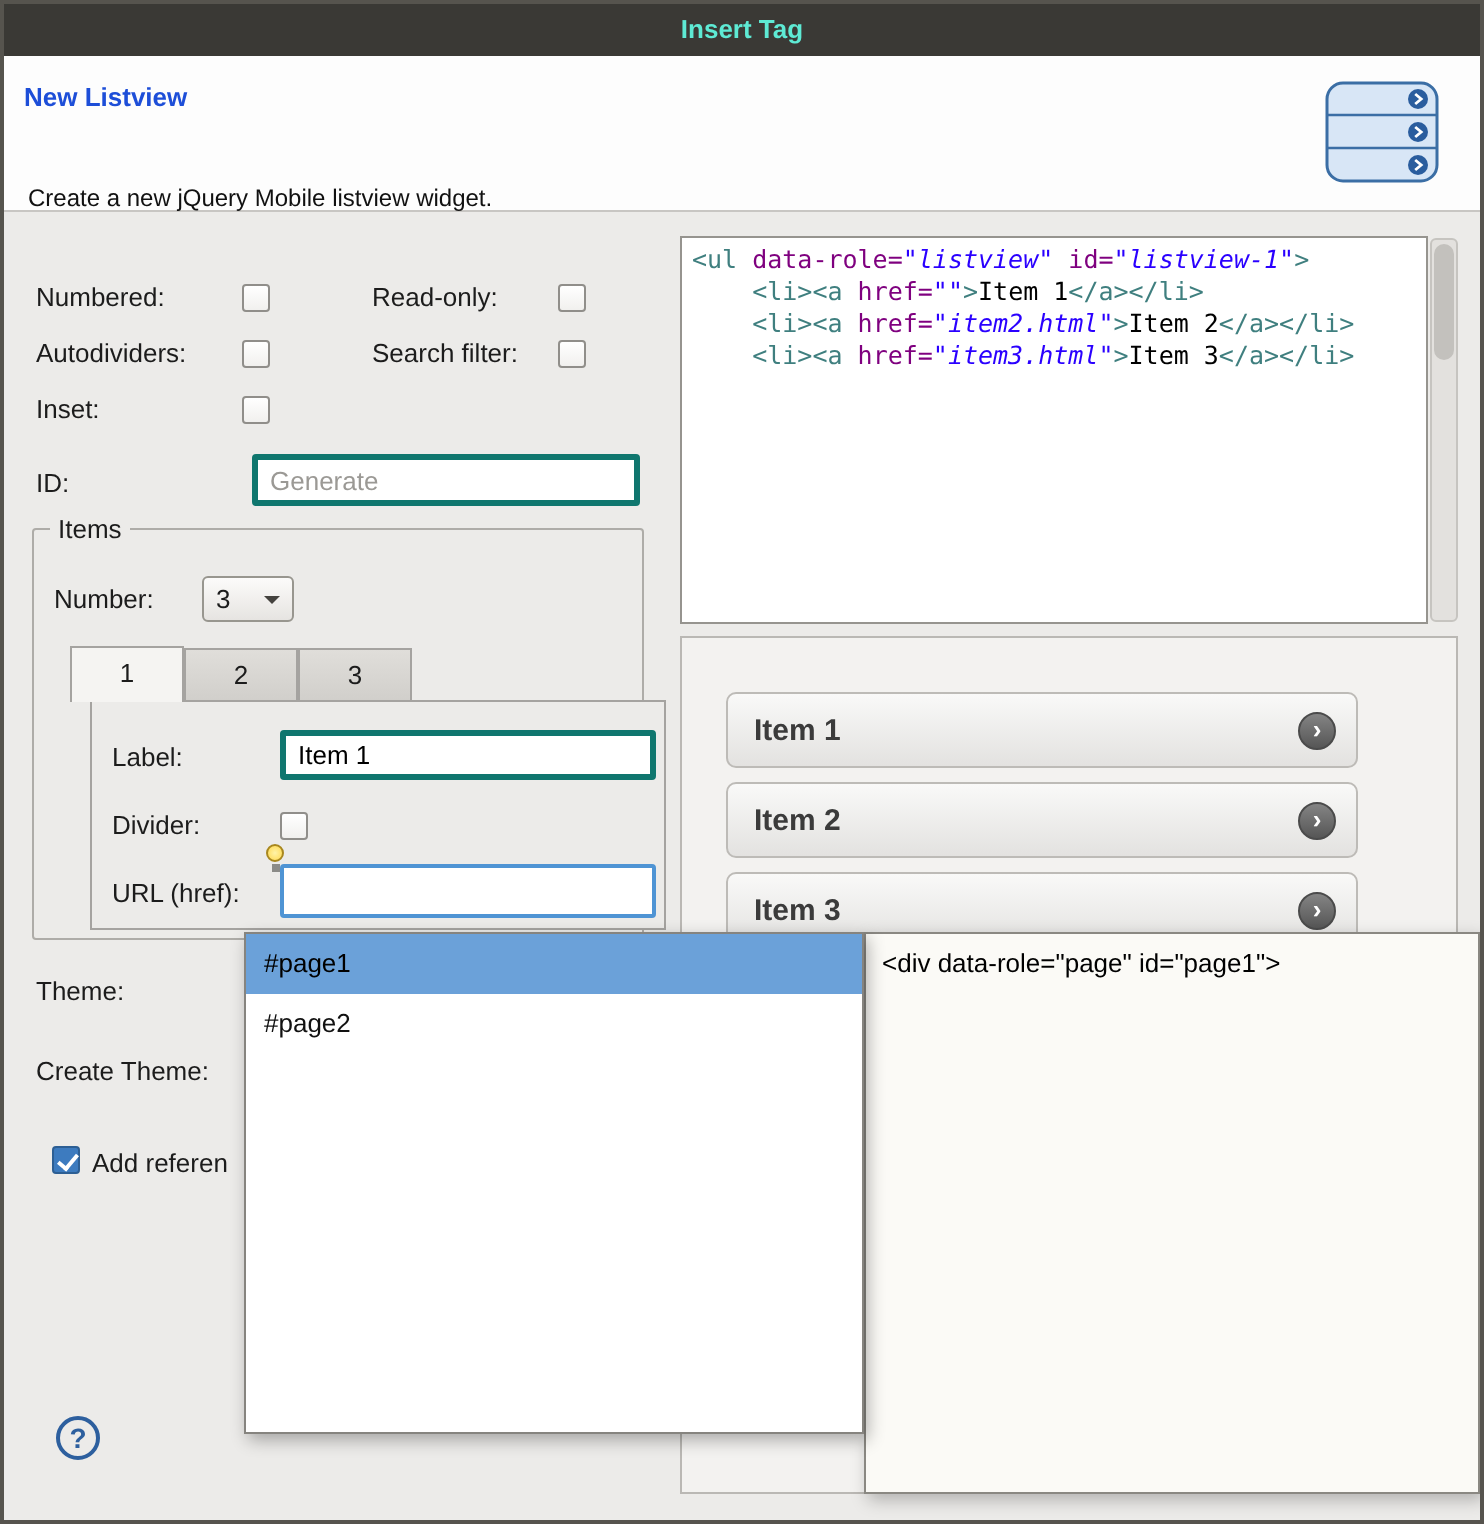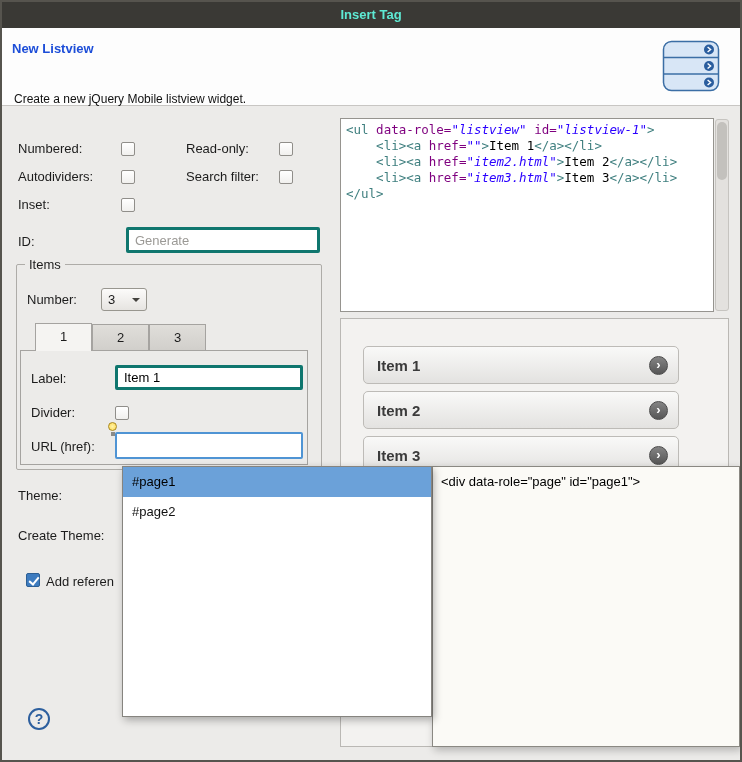--- a/index.html
+++ b/index.html
@@ -147,21 +147,21 @@
     <div class="tab active" style="left:18px; top:58px;">
       <span>1</span>
     </div>
     <div class="tab" style="left:75px; top:59px;">
       <span>2</span>
     </div>
     <div class="tab" style="left:132px; top:59px;">
       <span>3</span>
     </div>
 
-    <div class="tabpanel" style="left:3px; top:85px; width:288px; height:115px;">
+    <div class="tabpanel" style="left:28px; top:85px; width:288px; height:115px;">
       <div class="abs lbl" style="left:10px; top:20px;">Label:</div>
       <input class="abs tf" style="left: 94px; top: 14px; width: 188px; height: 25px;" value="Item 1">
 
       <div class="abs lbl" style="left:10px; top:54px;">Divider:</div>
       <div class="abs checkbox" style="left:94px; top:55px;"></div>
 
       <div class="abs lbl" style="left:10px; top:88px;">URL (href):</div>
       <input class="abs tf focused" style="left: 94px; top: 81px; width: 188px; height: 27px;" value="">
       <span class="bulb" style="left:87px; top:71px;"></span>
     </div>
@@ -171,21 +171,20 @@
   <div class="abs lbl" style="left:16px; top:526px;">Create Theme:</div>
 
   <div class="abs checkbox checked" style="left:24px; top:571px;"></div>
   <div class="abs lbl" style="left:44px; top:572px;">Add referen</div>
 
   <div class="code" style="left:338px; top:116px; width:374px; height:194px;">
       <div class="code-line"><span class="tok-tag">&lt;ul</span><span class="tok-attr"> data-role=</span><span class="tok-val">"listview"</span><span class="tok-attr"> id=</span><span class="tok-val">"listview-1"</span><span class="tok-tag">&gt;</span></div>
       <div class="code-line"><span class="tok-tag">    &lt;li&gt;&lt;a</span><span class="tok-attr"> href=</span><span class="tok-val">""</span><span class="tok-tag">&gt;</span><span class="tok-txt">Item 1</span><span class="tok-tag">&lt;/a&gt;&lt;/li&gt;</span></div>
       <div class="code-line"><span class="tok-tag">    &lt;li&gt;&lt;a</span><span class="tok-attr"> href=</span><span class="tok-val">"item2.html"</span><span class="tok-tag">&gt;</span><span class="tok-txt">Item 2</span><span class="tok-tag">&lt;/a&gt;&lt;/li&gt;</span></div>
       <div class="code-line"><span class="tok-tag">    &lt;li&gt;&lt;a</span><span class="tok-attr"> href=</span><span class="tok-val">"item3.html"</span><span class="tok-tag">&gt;</span><span class="tok-txt">Item 3</span><span class="tok-tag">&lt;/a&gt;&lt;/li&gt;</span></div>
-      <div class="code-line"><span class="tok-tag">&lt;/ul&gt;</span></div>
     </div>
   <div class="scrolltrack" style="left:713px; top:117px; width:14px; height:192px;">
     <div class="scrollthumb" style="left:1px; top:2px; width:10px; height:58px;"></div>
   </div>
 
   <div class="previewpane" style="left:338px; top:316px; width:389px; height:429px;">
     <div class="lv-row" style="top:27px;">
       <span>Item 1</span>
       <span class="lv-arrow">›</span>
     </div>

